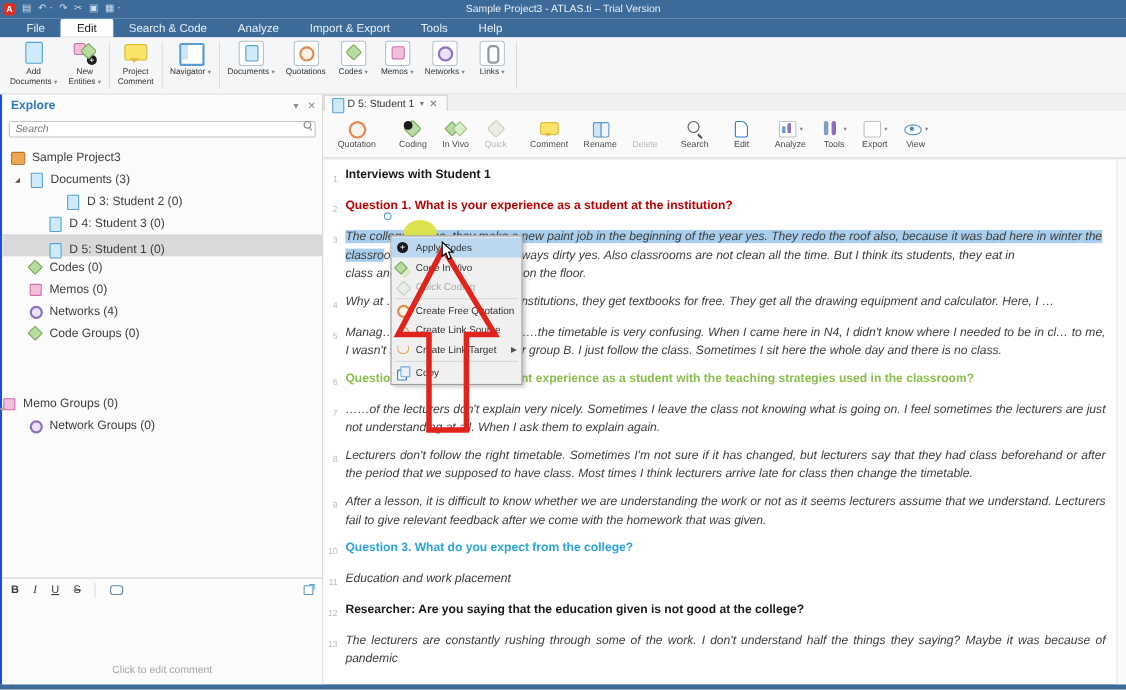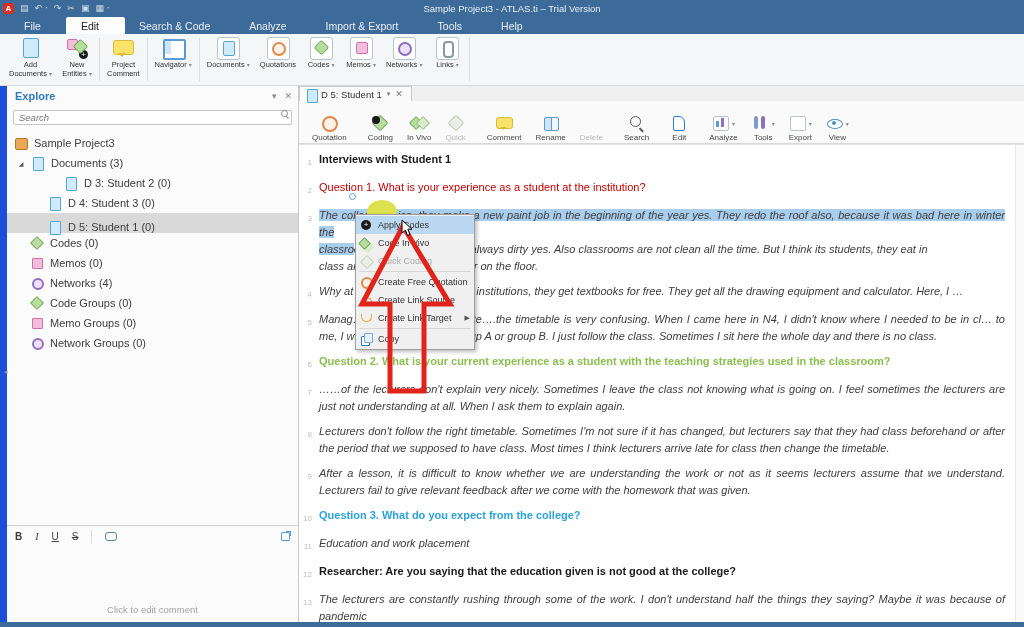--- a/index.html
+++ b/index.html
@@ -9,21 +9,21 @@
 
   
   .titlebar{height:17px;background:#3c6b99;display:flex;align-items:center;position:relative;flex:none;}
   .qat{display:flex;align-items:center;gap:6px;padding-left:3px;}
   .qat .glyph{color:#cfdce8;font-size:9px;line-height:1;font-family:"DejaVu Sans",sans-serif;}
   .logo{width:11px;height:11px;background:#d93025;border-radius:3px;color:#fff;font-size:8px;line-height:11px;text-align:center;font-weight:bold;}
   .titletext{position:absolute;left:0;right:0;text-align:center;color:#e8eef5;font-size:9.5px;}
 
   
   .tabrow{height:17px;background:#3c6b99;display:flex;align-items:flex-end;padding-left:10px;flex:none;}
-  .tab{color:#e8eef5;font-size:10.5px;padding:2px 25px 2px 14px;height:17px;display:flex;align-items:center;}
+  .tab{color:#e8eef5;font-size:10.5px;padding:2px 14px 2px 14px;height:17px;display:flex;align-items:center;}
   .tab.active{background:#fdfdfd;color:#222;border-radius:2px 2px 0 0;border:1px solid #fdfdfd;}
 
   
   .ribbon{height:52px;background:#f5f6f7;border-bottom:1px solid #d8d8d8;display:flex;align-items:stretch;padding-left:4px;flex:none;}
   .rbtn{display:flex;flex-direction:column;align-items:center;justify-content:flex-start;padding:2px 5px 1px;min-width:40px;}
   .rbtn .rlabel{font-size:7.5px;color:#333;text-align:center;line-height:1.25;}
   .rsep{width:1px;background:#ddd;margin:4px 2px;}
   .ricon{width:24px;height:22px;margin:1px auto 1px;position:relative;}
   .ricon::before,.ricon::after{content:'';position:absolute;}
   .ricon.add-documents::before{left:4px;top:1px;width:14px;height:18px;background:#cfeaf8;border:1px solid #56a4d4;border-radius:2px;}
@@ -36,21 +36,21 @@
   .ricon.navigator::after{left:4px;top:4px;width:6px;height:13px;background:#cfe4f5;}
   .frame::before{left:1px;top:0;width:21px;height:21px;background:#fff;border:1px solid #b9c3cc;border-radius:3px;}
   .ricon.documents::after{left:7px;top:4px;width:10px;height:13px;background:#cfeaf8;border:1px solid #56a4d4;border-radius:2px;}
   .ricon.quotations::after{left:6px;top:5px;width:10px;height:10px;border:2px solid #e08a4c;border-radius:50%;background:#fdf2e8;}
   .ricon.codes::after{left:7px;top:5px;width:9px;height:9px;background:#b8dca0;border:1px solid #76a85a;transform:rotate(45deg);border-radius:2px;}
   .ricon.memos::after{left:7px;top:5px;width:10px;height:10px;background:#f3bddc;border:1px solid #cf6fae;border-radius:2px;}
   .ricon.networks::after{left:6px;top:5px;width:10px;height:10px;border:2px solid #8f6fc0;border-radius:50%;background:#ece2f7;}
   .ricon.links::after{left:8px;top:4px;width:7px;height:13px;border:2px solid #8a98a6;border-radius:4px;background:#fff;}
 
   
-  .main{flex:1;display:flex;min-height:0;border-left:7px solid #1d4ed8;position:relative;}
+  .main{flex:1;display:flex;min-height:0;border-left:2px solid #1d4ed8;position:relative;}
   .collapse-arrow{position:absolute;left:-3px;top:282px;color:#999;font-size:7px;z-index:5;}
 
   
   .sidebar{width:292px;flex:none;display:flex;flex-direction:column;background:#fbfbfb;border-right:1px solid #c9c9c9;}
   .explore{flex:1;display:flex;flex-direction:column;min-height:0;}
   .exp-head{height:18px;display:flex;align-items:center;padding:2px 6px 0 8px;}
   .exp-title{color:#2d7bbd;font-size:11px;font-weight:600;flex:1;}
   .exp-ctl{color:#8a8a8a;font-size:9px;margin-left:8px;}
   .searchwrap{margin:3px 6px 4px 6px;position:relative;}
   .searchwrap input{width:100%;height:15px;border:1px solid #c4c4c4;border-radius:2px;font-size:9.5px;font-style:italic;color:#888;padding:0 16px 0 5px;background:#fff;outline:none;font-family:"Liberation Sans",sans-serif;}
@@ -84,21 +84,21 @@
   .pop-icon::after{content:'';position:absolute;right:-2px;top:-2px;width:4px;height:4px;border-top:1.5px solid #5b9bd5;border-right:1.5px solid #5b9bd5;}
   .cp-body{flex:1;display:flex;align-items:flex-end;justify-content:center;padding-bottom:7px;color:#a3a3a3;font-size:9.5px;}
 
   
   .docpanel{flex:1;display:flex;flex-direction:column;min-width:0;background:#fff;}
   .doctabs{height:15px;background:#f0f0f0;display:flex;align-items:flex-end;flex:none;}
   .doctab{background:#fafafa;border:1px solid #ccc;border-bottom:none;height:15px;display:flex;align-items:center;gap:5px;padding:0 8px 0 6px;font-size:9.5px;color:#333;}
   .doctab .ti{width:10px;height:11px;}
   .doctab .dd{font-size:7px;color:#777;}
   .doctab .x{font-size:9px;color:#777;}
-  .doctoolbar{height:43px;background:#fafafa;border-bottom:1px solid #d9d9d9;display:flex;align-items:flex-end;padding-left:6px;flex:none;}
+  .doctoolbar{height:43px;background:#fafafa;border-bottom:1px solid #d9d9d9;display:flex;align-items:center;padding-left:6px;flex:none;}
   .dbtn{display:flex;flex-direction:column;align-items:center;justify-content:center;padding:2px 7px 1px;gap:2px;}
   .dbtn .dlabel{font-size:8px;color:#4a4a4a;white-space:nowrap;}
   .dbtn.disabled .dlabel{color:#b9b9b9;}
   .dbtn .dicon{width:18px;height:16px;position:relative;}
   .dbtn .dicon::before,.dbtn .dicon::after{content:'';position:absolute;}
   .dsep{width:1px;background:#e0e0e0;margin:6px 3px;}
   .ddmark{font-size:6px;color:#888;margin-left:2px;}
   .di-quotation::before{left:2px;top:1px;width:12px;height:12px;border:2px solid #e0894c;border-radius:50%;background:#fdf2e8;}
   .di-coding::before{left:3px;top:2px;width:10px;height:10px;background:#b8dca0;border:1px solid #76a85a;transform:rotate(45deg);border-radius:2px;}
   .di-coding::after{left:1px;top:1px;width:8px;height:8px;background:#1a1a1a;border-radius:50%;color:#fff;content:'+';font-size:8px;line-height:8px;text-align:center;}
@@ -124,21 +124,21 @@
 
   
   .doccontent{flex:1;display:flex;min-height:0;border-top:1px solid #e3e3e3;}
   .doctext{flex:1;padding:6px 4px 0 4px;overflow:hidden;}
   .vscroll{width:9px;flex:none;background:#fafafa;border-left:1px solid #e8e8e8;}
   .para{display:flex;margin-bottom:8px;font-size:11px;line-height:17px;}
   .pnum{flex:none;width:16px;text-align:right;padding-right:7px;font-size:8px;color:#bdbdbd;padding-top:3px;font-style:normal;}
   .pbody{flex:1;padding-right:6px;text-align:justify;color:#3d3d3d;}
   .p-title .pbody{font-weight:bold;color:#1a1a1a;}
   .p-bold .pbody{font-weight:bold;color:#1a1a1a;}
-  .p-qred .pbody{color:#c00000;font-weight:normal;}
+  .p-qred .pbody{color:#c00000;font-weight:bold;}
   .p-qgreen .pbody{color:#8abf4f;font-weight:bold;}
   .p-qblue .pbody{color:#2ba3dc;font-weight:bold;}
   .p-italic .pbody,.p-selected .pbody{font-style:italic;}
   .hl{background:#a9cdec;}
 
   
   .ctxmenu{position:absolute;left:355px;top:214px;width:120px;background:#f0f0f0;border:1px solid #9e9e9e;box-shadow:2px 2px 4px rgba(0,0,0,.25);z-index:50;padding:1px 0;}
   .mitem{height:18px;display:flex;align-items:center;gap:6px;padding:0 4px 0 4px;font-size:9px;color:#333;}
   .mitem.hot{background:#bcd8f1;}
   .mitem.disabled{color:#ababab;}
@@ -283,21 +283,21 @@
               <span>Memos (0)</span>
             </div>
             <div class="trow" style="padding-left: 24px;">
               <span class="ti t-nets"></span>
               <span>Networks (4)</span>
             </div>
             <div class="trow" style="padding-left: 24px;">
               <span class="ti t-codes"></span>
               <span>Code Groups (0)</span>
             </div>
-            <div class="trow" style="padding-left: 24px;">
+            <div class="trow" style=" margin-top: 44px;">
               <span class="ti t-memos"></span>
               <span>Memo Groups (0)</span>
             </div>
             <div class="trow" style="padding-left: 24px;">
               <span class="ti t-nets"></span>
               <span>Network Groups (0)</span>
             </div>
           </div>
       </div>
 

